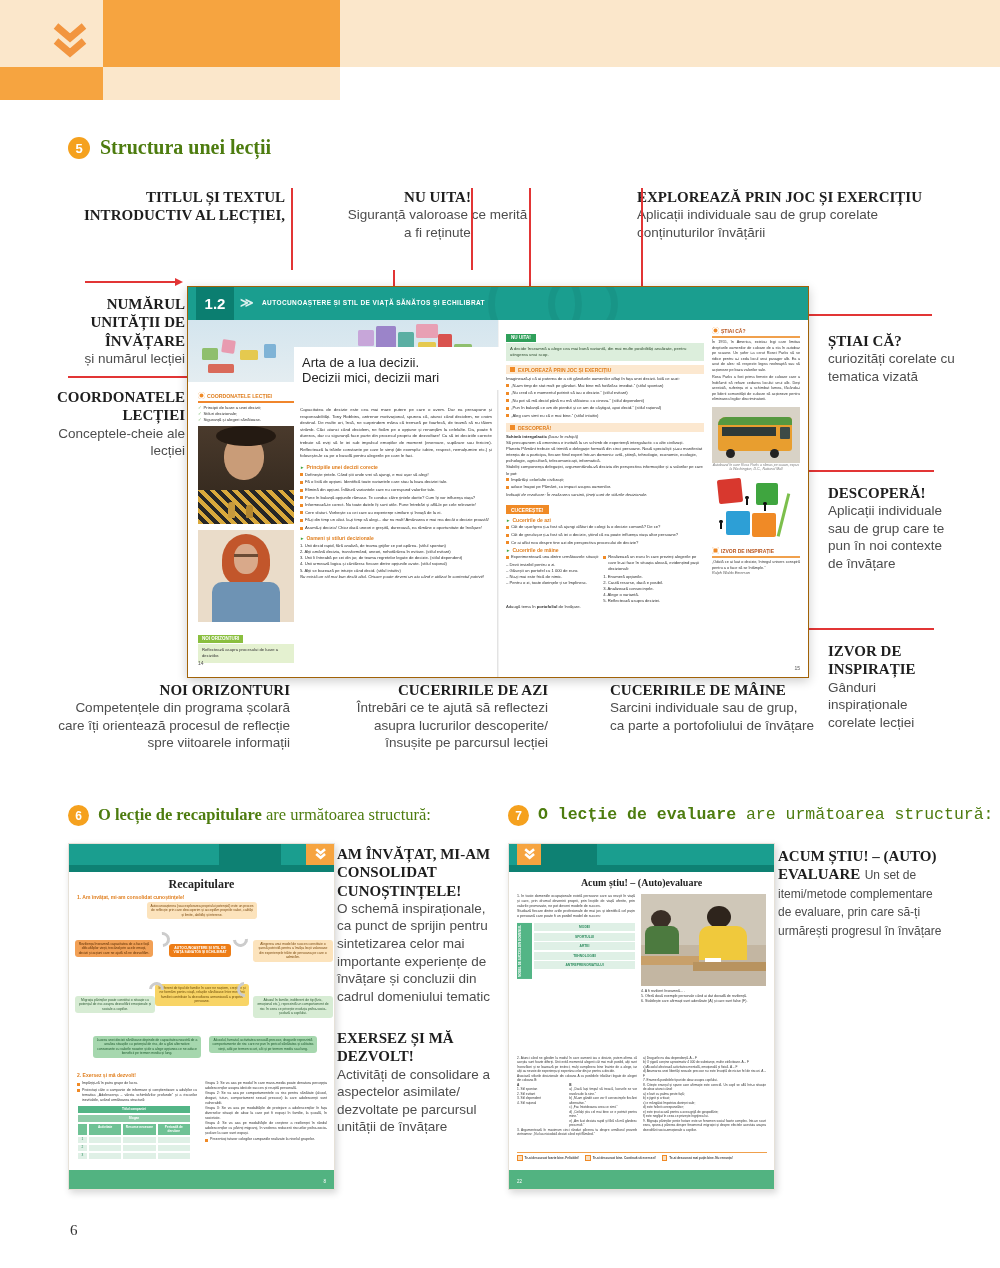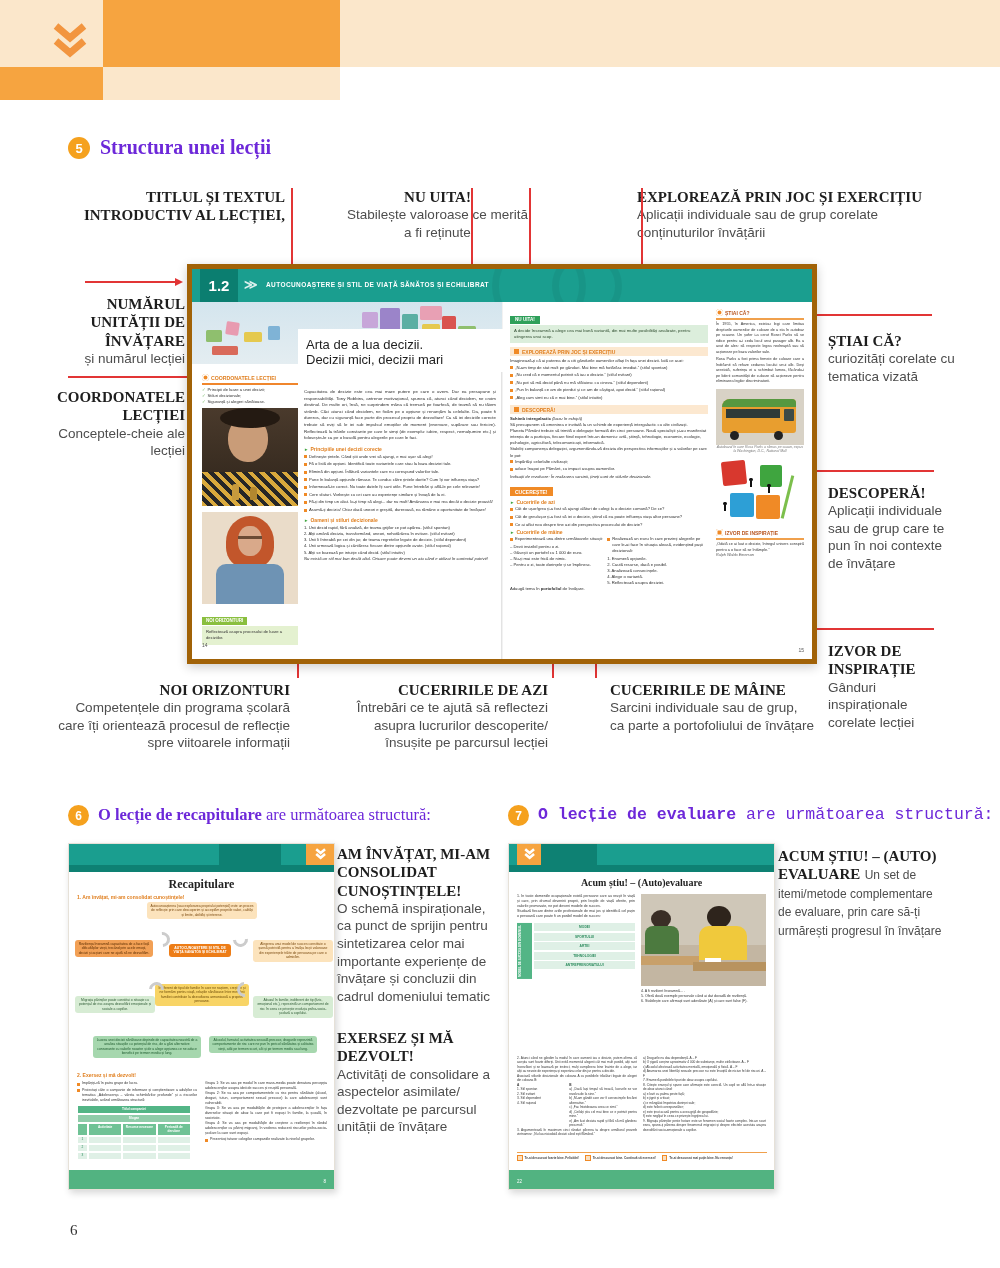--- a/index.html
+++ b/index.html
@@ -5,31 +5,31 @@
   html,body{margin:0;padding:0;background:#fff;}
   .sheet{position:relative;width:1000px;height:1268px;background:#fff;overflow:hidden;
          font-family:"Liberation Sans",sans-serif;color:#222;}
   .abs{position:absolute;}
   
   .co-t{font-family:"Liberation Serif",serif;font-weight:700;font-size:15px;line-height:1.22;color:#1e1e1e;}
   .co-d{font-size:13.5px;line-height:1.3;color:#4d4d4d;}
   .tr{text-align:right;} .tc{text-align:center;}
   .sec-badge{position:absolute;width:22px;height:22px;border-radius:50%;background:#F5A11E;color:#fff;
              font-weight:700;font-size:13px;display:flex;align-items:center;justify-content:center;}
-  .sec-title{font-family:"Liberation Serif",serif;font-weight:700;font-size:20px;color:#6d28d9;}
+  .sec-title{font-family:"Liberation Serif",serif;font-weight:700;font-size:20px;color:#4d7c0f;}
   .sec-title .reg{font-weight:400;}
   
   .vline{position:absolute;width:2px;background:#E23535;}
   .hline{position:absolute;height:2px;background:#E23535;}
   .arr-down::after{content:"";position:absolute;bottom:-7px;left:-3px;border:4px solid transparent;border-top:8px solid #E23535;}
   .arr-up::before{content:"";position:absolute;top:-7px;left:-3px;border:4px solid transparent;border-bottom:8px solid #E23535;}
   .arr-right::after{content:"";position:absolute;right:-7px;top:-3px;border:4px solid transparent;border-left:8px solid #E23535;}
   .arr-left::before{content:"";position:absolute;left:-7px;top:-3px;border:4px solid transparent;border-right:8px solid #E23535;}
   
-  .spread{left:187px;top:264px;width:620px;height:390px;background:#fff;border:5px solid #a16207;
+  .spread{left:187px;top:286px;width:620px;height:390px;background:#fff;border:1px solid #a16207;
           box-shadow:0 3px 10px rgba(0,0,0,.2);}
   .teal-band{left:0;top:0;width:620px;height:33px;background:#1A9E8F;overflow:hidden;}
   .ring{position:absolute;border:7px solid rgba(0,0,0,.05);border-radius:50%;}
   .unit-box{left:8px;top:0;width:38px;height:33px;background:#0B7E70;color:#fff;font-weight:700;font-size:15px;
             display:flex;align-items:center;justify-content:center;}
   .unit-tab{left:8px;top:33px;width:12px;height:6px;background:#F08A26;}
   .unit-chev{left:52px;top:8px;color:rgba(255,255,255,.85);font-size:13px;font-weight:700;}
   .unit-title{left:74px;top:12px;color:#fff;font-weight:700;font-size:6.5px;letter-spacing:.4px;}
   .pgdiv{left:309px;top:33px;width:2px;height:357px;background:linear-gradient(to right,rgba(0,0,0,.14),rgba(0,0,0,.02));}
   .hero{left:0;top:33px;width:310px;height:62px;background:linear-gradient(#d4e5ee,#e4edf1);overflow:hidden;}
@@ -98,21 +98,21 @@
   </svg>
 
   <div class="sec-badge" style="left:68px;top:137px;">5</div>
   <div class="abs sec-title" style="left:100px;top:136px;">Structura unei lecții</div>
 
   <div class="abs tr" style="left:70px;top:188px;width:215px;">
     <div class="co-t">TITLUL ȘI TEXTUL INTRODUCTIV AL LECȚIEI,</div>
   </div>
   <div class="abs tc" style="left:345px;top:188px;width:185px;">
     <div class="co-t">NU UITA!</div>
-    <div class="co-d">Stabilește valoroase ce merită a fi reținute</div>
+    <div class="co-d">Siguranță valoroase ce merită a fi reținute</div>
   </div>
   <div class="abs" style="left:637px;top:188px;width:305px;">
     <div class="co-t">EXPLOREAZĂ PRIN JOC ȘI EXERCIȚIU</div>
     <div class="co-d">Aplicații  individuale sau de grup corelate conținuturilor învățării</div>
   </div>
 
   <div class="abs tr" style="left:55px;top:295px;width:130px;">
     <div class="co-t">NUMĂRUL UNITĂȚII DE ÎNVĂȚARE</div>
     <div class="co-d">și numărul lecției</div>
   </div>

